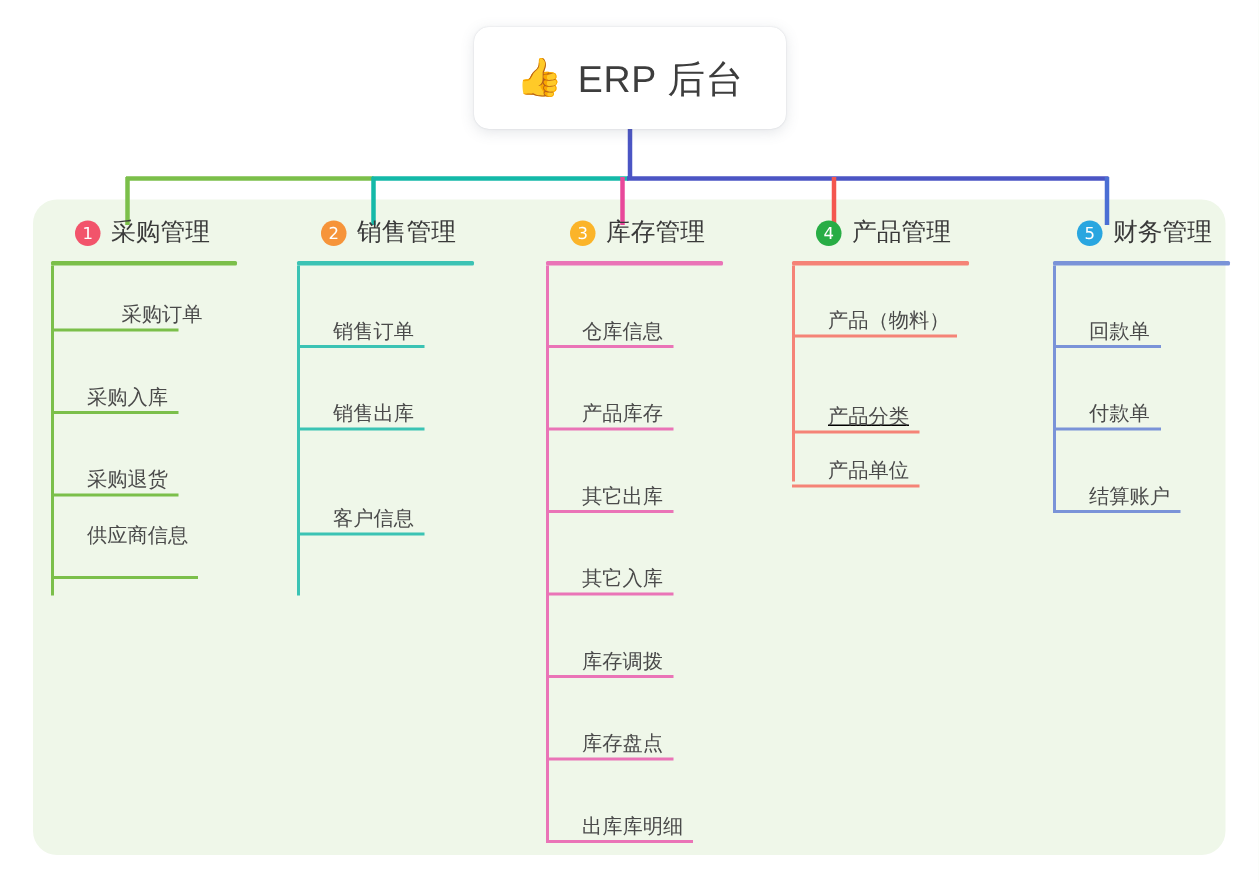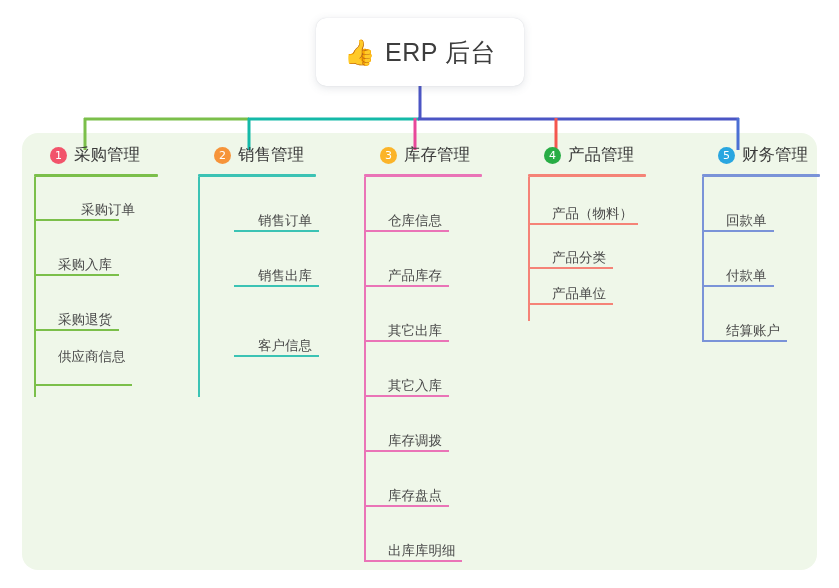--- a/index.html
+++ b/index.html
@@ -193,21 +193,21 @@
             <div class="item-rule" style="background: rgb(123, 191, 74); width: 98px;"></div>
           </div>
         </div>
       </div>
       <div class="column" style="left: 198px;">
         <div class="col-head">
           <span class="badge" style="background: rgb(246, 148, 58);">2</span>
           <span class="col-title">销售管理</span>
         </div>
         <div class="head-rule" style="background: rgb(59, 195, 180); width: 118px;"></div>
-        <div class="items" style="height: 220px; padding-left: 36px;">
+        <div class="items" style="height: 220px;">
           <div class="branch-spine" style="background: rgb(59, 195, 180); height: 220px;"></div>
           <div class="item" style="height: 55px;">
             <span class="item-label">销售订单</span>
             <div class="item-rule" style="background: rgb(59, 195, 180); width: 85px;"></div>
           </div>
           <div class="item" style="height: 55px;">
             <span class="item-label">销售出库</span>
             <div class="item-rule" style="background: rgb(59, 195, 180); width: 85px;"></div>
           </div>
           <div class="item" style="height: 70px;">
@@ -259,21 +259,21 @@
           <span class="badge" style="background: rgb(40, 173, 69);">4</span>
           <span class="col-title">产品管理</span>
         </div>
         <div class="head-rule" style="background: rgb(245, 131, 119); width: 118px;"></div>
         <div class="items" style="height: 144px;">
           <div class="branch-spine" style="background: rgb(245, 131, 119); height: 144px;"></div>
           <div class="item" style="height: 48px;">
             <span class="item-label">产品（物料）</span>
             <div class="item-rule" style="background: rgb(245, 131, 119); width: 110px;"></div>
           </div>
-          <div class="item" style="height: 44px;">
+          <div class="item" style="height: 64px; text-decoration: underline;">
             <span class="item-label">产品分类</span>
             <div class="item-rule" style="background: rgb(245, 131, 119); width: 85px;"></div>
           </div>
           <div class="item" style="height: 36px;">
             <span class="item-label">产品单位</span>
             <div class="item-rule" style="background: rgb(245, 131, 119); width: 85px;"></div>
           </div>
         </div>
       </div>
       <div class="column" style="left: 702px;">

